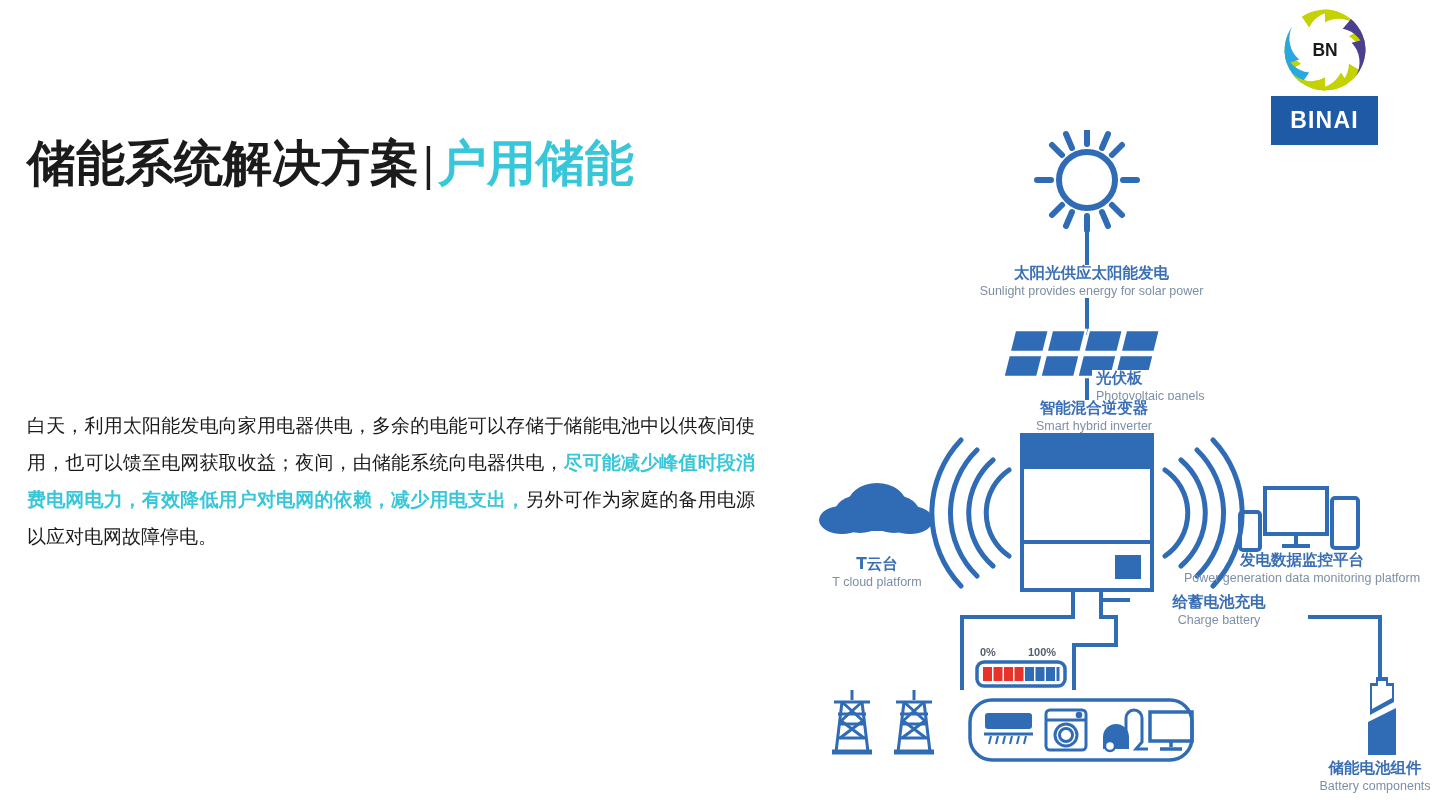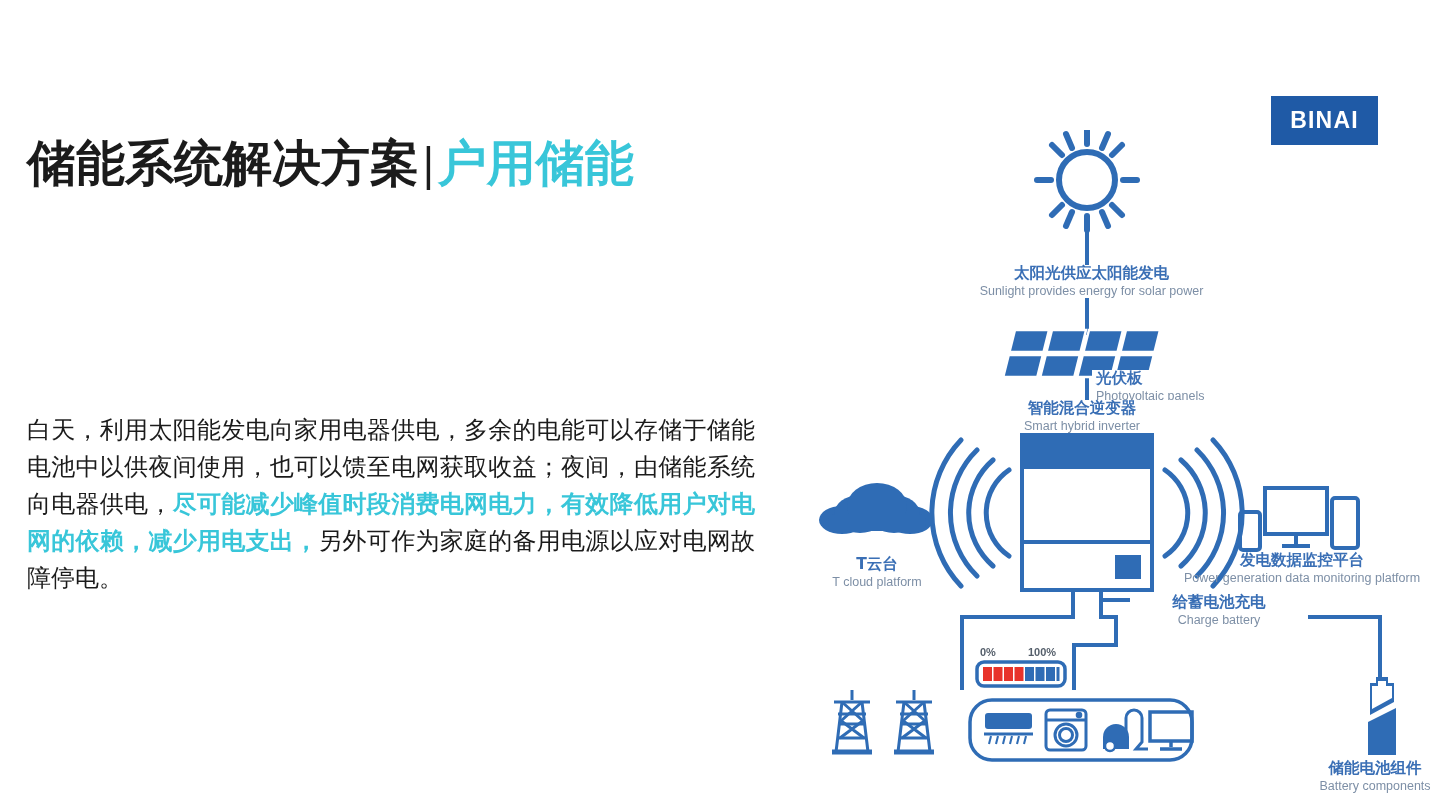--- a/index.html
+++ b/index.html
@@ -63,21 +63,21 @@
     font-family: "Liberation Serif", "DejaVu Serif", serif;
   }
   #page-title .accent { color: #38c6d9; }
   #page-title .bar { color: #1b1b1b; padding: 0 4px; }
 
   #body-copy {
     position: absolute;
     left: 27px;
     top: 388px;
     width: 728px;
-    font-size: 24px;
+    font-size: 19px;
     line-height: 37px;
     color: #1b1b1b;
     text-align: justify;
     text-justify: inter-ideograph;
     font-family: "Liberation Serif", "DejaVu Serif", serif;
   }
   #body-copy .hl { color: #38c6d9; font-weight: bold; }
 
   
   #diagram {
@@ -120,20 +120,48 @@
     font-size: 11px;
     font-weight: bold;
     color: #555f6b;
     font-family: "Liberation Sans", sans-serif;
   }
 </style>
 </head>
 <body>
 
 <div id="logo">
+  <div id="logo-mark">
+    <svg viewBox="0 0 100 100" width="92" height="92" aria-hidden="true">
+      <g transform="translate(50,50)">
+
+        <g fill="#c3d200">
+          <path d="M0,-44 A44,44 0 0 1 36,-25 A30,30 0 0 0 0,-30 Z" transform="rotate(0)"></path>
+          <path d="M0,-44 A44,44 0 0 1 36,-25 A30,30 0 0 0 0,-30 Z" transform="rotate(60)"></path>
+          <path d="M0,-44 A44,44 0 0 1 36,-25 A30,30 0 0 0 0,-30 Z" transform="rotate(120)"></path>
+          <path d="M0,-44 A44,44 0 0 1 36,-25 A30,30 0 0 0 0,-30 Z" transform="rotate(180)"></path>
+          <path d="M0,-44 A44,44 0 0 1 36,-25 A30,30 0 0 0 0,-30 Z" transform="rotate(240)"></path>
+        </g>
+
+        <path d="M0,-44 A44,44 0 0 1 36,-25 A30,30 0 0 0 0,-30 Z" transform="rotate(40)" fill="#4b3f8f"></path>
+        <path d="M0,-44 A44,44 0 0 1 36,-25 A30,30 0 0 0 0,-30 Z" transform="rotate(75)" fill="#4b3f8f"></path>
+
+        <path d="M0,-44 A44,44 0 0 1 36,-25 A30,30 0 0 0 0,-30 Z" transform="rotate(215)" fill="#29a8df"></path>
+        <path d="M0,-44 A44,44 0 0 1 36,-25 A30,30 0 0 0 0,-30 Z" transform="rotate(250)" fill="#29a8df"></path>
+
+        <g fill="#c3d200">
+          <path d="M0,-44 A44,44 0 0 1 36,-25 A30,30 0 0 0 0,-30 Z" transform="rotate(-35)"></path>
+          <path d="M0,-44 A44,44 0 0 1 36,-25 A30,30 0 0 0 0,-30 Z" transform="rotate(145)"></path>
+          <path d="M0,-44 A44,44 0 0 1 36,-25 A30,30 0 0 0 0,-30 Z" transform="rotate(180)"></path>
+        </g>
+        <circle r="21" fill="#ffffff"></circle>
+      </g>
+      <text x="50" y="56" text-anchor="middle" font-family="Liberation Sans, sans-serif" font-size="19" font-weight="bold" fill="#1b1b1b">BN</text>
+    </svg>
+  </div>
   <div id="logo-wordmark">
     <span>BINAI</span>
   </div>
 </div>
 
 <h1 id="page-title">
   <span>储能系统解决方案</span><span class="bar">|</span><span class="accent">户用储能</span>
 </h1>
 
 <p id="body-copy"><span>白天，利用太阳能发电向家用电器供电，多余的电能可以存储于储能电池中以供夜间使用，也可以馈至电网获取收益；夜间，由储能系统向电器供电，</span><span class="hl">尽可能减少峰值时段消费电网电力，有效降低用户对电网的依赖，减少用电支出，</span><span>另外可作为家庭的备用电源以应对电网故障停电。</span></p>
@@ -315,21 +343,21 @@
   <div class="dg-label label-white-bg" style="left:302px; top:240px; width:150px; text-align:left;">
     <span class="cn">光伏板</span>
     <span class="en">Photovoltaic panels</span>
   </div>
 
   <div class="dg-label label-white-bg" style="left:150px; top:135px; width:295px;">
     <span class="cn">太阳光供应太阳能发电</span>
     <span class="en">Sunlight provides energy for solar power</span>
   </div>
 
-  <div class="dg-label label-white-bg" style="left:193px; top:270px; width:190px;">
+  <div class="dg-label label-white-bg" style="left:205px; top:270px; width:190px;">
     <span class="cn">智能混合逆变器</span>
     <span class="en">Smart hybrid inverter</span>
   </div>
 
   <div class="dg-label" style="left:22px; top:404px; width:130px;margin-top:22px;">
     <span class="cn">T云台</span>
     <span class="en">T cloud platform</span>
   </div>
 
   <div class="dg-label" style="left:370px; top:422px; width:284px;">

